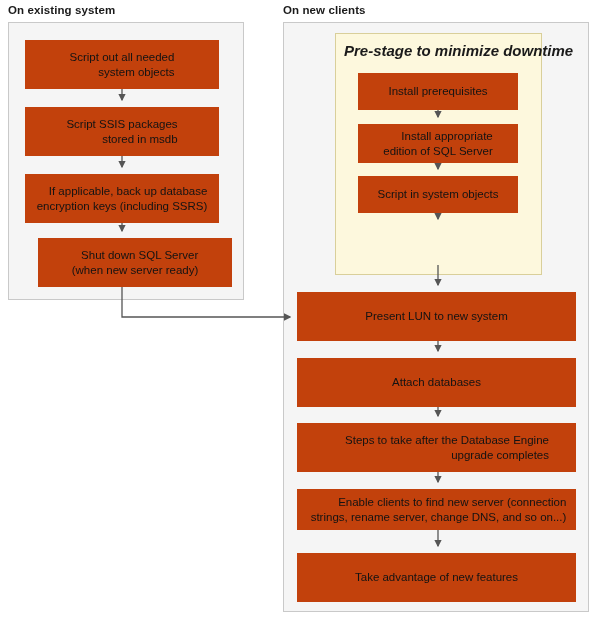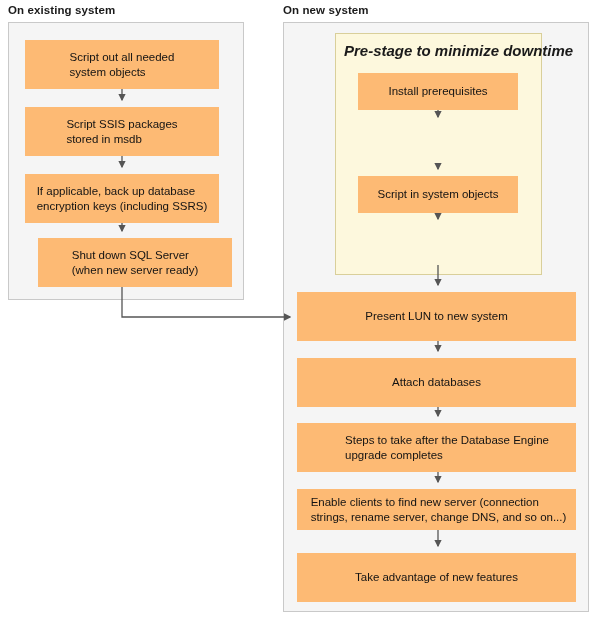--- a/index.html
+++ b/index.html
@@ -45,26 +45,26 @@
   .subpanel-title {
     position: absolute;
     font-size: 15px;
     font-weight: bold;
     font-style: italic;
     color: #1a1a1a;
     white-space: nowrap;
   }
   .node {
     position: absolute;
-    background: #fdba74;
+    background: #c2410c;
     box-sizing: border-box;
     display: flex;
     align-items: center;
     justify-content: center;
-    text-align: left;
+    text-align: right;
     color: #131313;
     font-size: 11.5px;
     line-height: 15px;
     padding: 0 6px;
   }
   .node span {
     display: block;
     white-space: pre-line;
   }
   svg.arrows {
@@ -91,26 +91,30 @@
 stored in msdb</span>
     </div>
     <div class="node" style="left: 25px; top: 174px; width: 194px; height: 49px;">
       <span>If applicable, back up database
 encryption keys (including SSRS)</span>
     </div>
     <div class="node" style="left: 38px; top: 238px; width: 194px; height: 49px;">
       <span>Shut down SQL Server
 (when new server ready)</span>
     </div>
-    <div class="panel-title" style="left: 283px; top: 4px;">On new system</div>
+    <div class="panel-title" style="left: 283px; top: 4px;">On new clients</div>
     <div class="panel" style="left: 283px; top: 22px; width: 306px; height: 590px;"></div>
     <div class="subpanel" style="left: 335px; top: 33px; width: 207px; height: 242px;"></div>
     <div class="subpanel-title" style="left: 344px; top: 42px;">Pre-stage to minimize downtime</div>
     <div class="node" style="left: 358px; top: 73px; width: 160px; height: 37px;">
       <span>Install prerequisites</span>
+    </div>
+    <div class="node" style="left: 358px; top: 124px; width: 160px; height: 39px;">
+      <span>Install appropriate
+edition of SQL Server</span>
     </div>
     <div class="node" style="left: 358px; top: 176px; width: 160px; height: 37px;">
       <span>Script in system objects</span>
     </div>
     <div class="node" style="left: 297px; top: 292px; width: 279px; height: 49px;">
       <span>Present LUN to new system</span>
     </div>
     <div class="node" style="left: 297px; top: 358px; width: 279px; height: 49px;">
       <span>Attach databases</span>
     </div>

